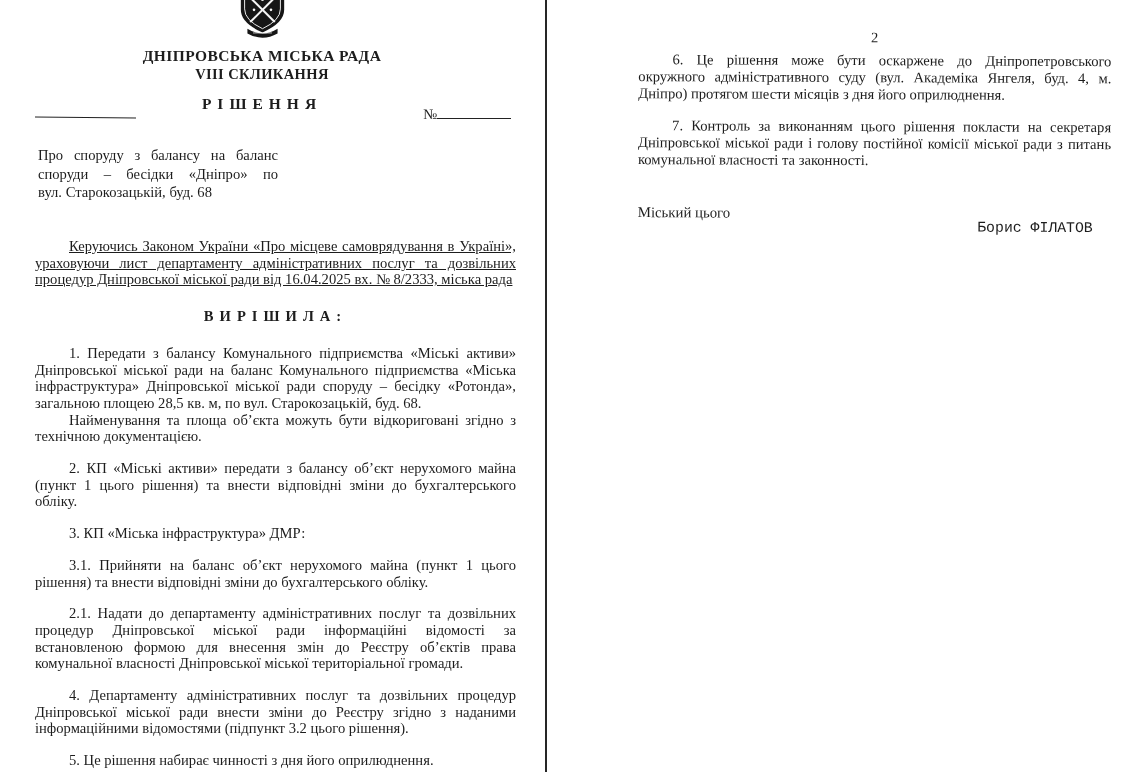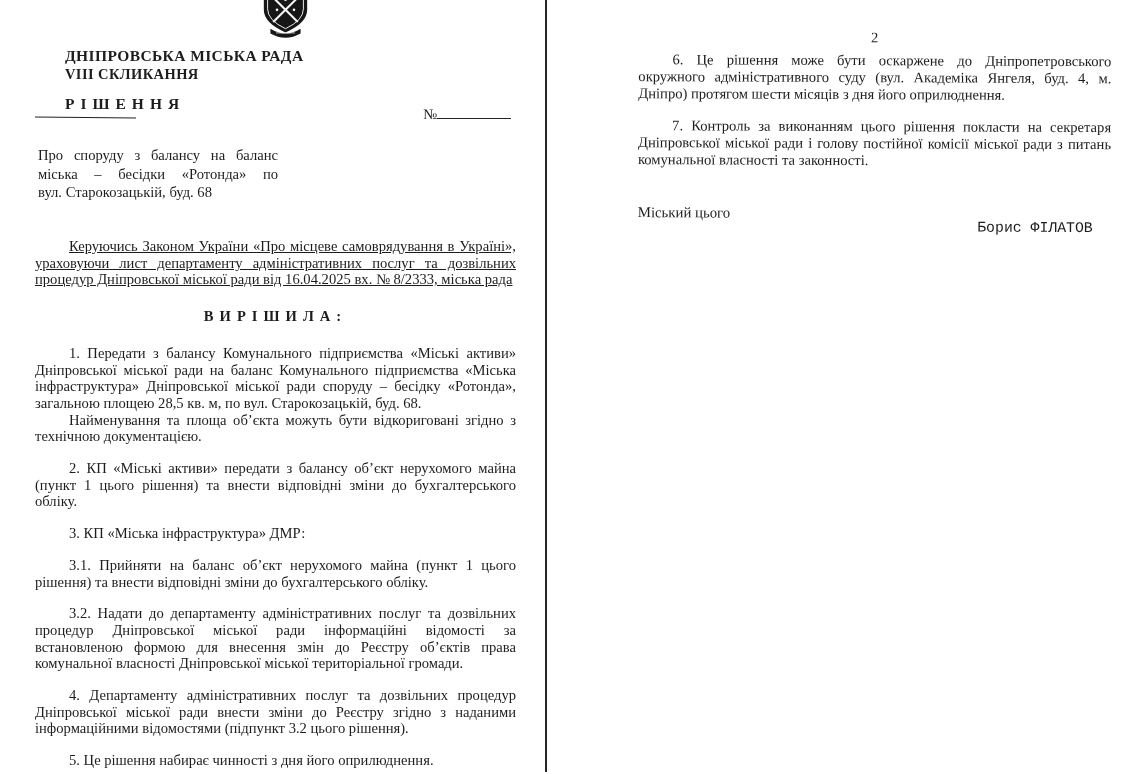--- a/index.html
+++ b/index.html
@@ -8,21 +8,21 @@
     background:#ffffff; overflow:hidden;
     font-family:"Liberation Serif","DejaVu Serif",serif;
     color:#1d1d1d;
   }
   .page { position:absolute; top:0; height:774px; }
   .page-left  { left:0; width:546px; }
   .page-right { left:546px; width:586px; }
   .page-divider { position:absolute; left:545px; top:0; width:2px; height:772px; background:#262626; }
 
   
-  .header-block { position:absolute; left:65px; top:0; width:440px; }
+  .header-block { position:absolute; left:42px; top:0; width:440px; text-align:center; }
   .emblem { display:block; margin:-9px auto 7px; }
   .org-name    { font-size:15.5px; font-weight:bold; letter-spacing:0.4px; line-height:18px; }
   .convocation { font-size:14.5px; font-weight:bold; letter-spacing:0.4px; line-height:17px; margin-top:1px; }
   .doc-type    { font-size:15.5px; font-weight:bold; letter-spacing:6px; margin-top:12px; }
 
   .date-line { position:absolute; left:35px; top:117px; width:101px; height:0;
                border-bottom:1.7px solid #222; transform:rotate(0.6deg); }
   .number-block { position:absolute; left:423px; top:105px; font-size:14.5px; }
   .number-line  { display:inline-block; width:74px; height:13px; border-bottom:1.5px solid #222; }
 
@@ -74,33 +74,33 @@
     </div>
 
     <div class="date-line"></div>
 
     <div class="number-block">
       <span>№</span><span class="number-line"></span>
     </div>
 
     <div class="subject">
       <div class="jline">Про споруду з балансу на баланс</div>
-      <div class="jline">міська – бесідки «Ротонда» по</div>
+      <div class="jline">споруди – бесідки «Дніпро» по</div>
       <div>вул. Старокозацькій, буд. 68</div>
     </div>
 
     <div class="body1">
       <p class="preamble">Керуючись Законом України «Про місцеве самоврядування в Україні», ураховуючи лист департаменту адміністративних послуг та дозвільних процедур Дніпровської міської ради від 16.04.2025 вх. № 8/2333, міська рада</p>
       <p class="resolution-heading">ВИРІШИЛА:</p>
       <p class="no-gap">1. Передати з балансу Комунального підприємства «Міські активи» Дніпровської міської ради на баланс Комунального підприємства «Міська інфраструктура» Дніпровської міської ради споруду – бесідку «Ротонда», загальною площею 28,5 кв. м, по вул. Старокозацькій, буд. 68.</p>
       <p>Найменування та площа об’єкта можуть бути відкориговані згідно з технічною документацією.</p>
       <p>2. КП «Міські активи» передати з балансу об’єкт нерухомого майна (пункт 1 цього рішення) та внести відповідні зміни до бухгалтерського обліку.</p>
       <p>3. КП «Міська інфраструктура» ДМР:</p>
       <p>3.1. Прийняти на баланс об’єкт нерухомого майна (пункт 1 цього рішення) та внести відповідні зміни до бухгалтерського обліку.</p>
-      <p>3.2. Надати до департаменту адміністративних послуг та дозвільних процедур Дніпровської міської ради інформаційні відомості за встановленою формою для внесення змін до Реєстру об’єктів права комунальної власності Дніпровської міської територіальної громади.</p>
+      <p>2.1. Надати до департаменту адміністративних послуг та дозвільних процедур Дніпровської міської ради інформаційні відомості за встановленою формою для внесення змін до Реєстру об’єктів права комунальної власності Дніпровської міської територіальної громади.</p>
       <p>4. Департаменту адміністративних послуг та дозвільних процедур Дніпровської міської ради внести зміни до Реєстру згідно з наданими інформаційними відомостями (підпункт 3.2 цього рішення).</p>
       <p>5. Це рішення набирає чинності з дня його оприлюднення.</p>
     </div>
   </div>
 
   <div class="page-divider"></div>
 
   <div class="page page-right">
     <div class="page2-inner">
 

